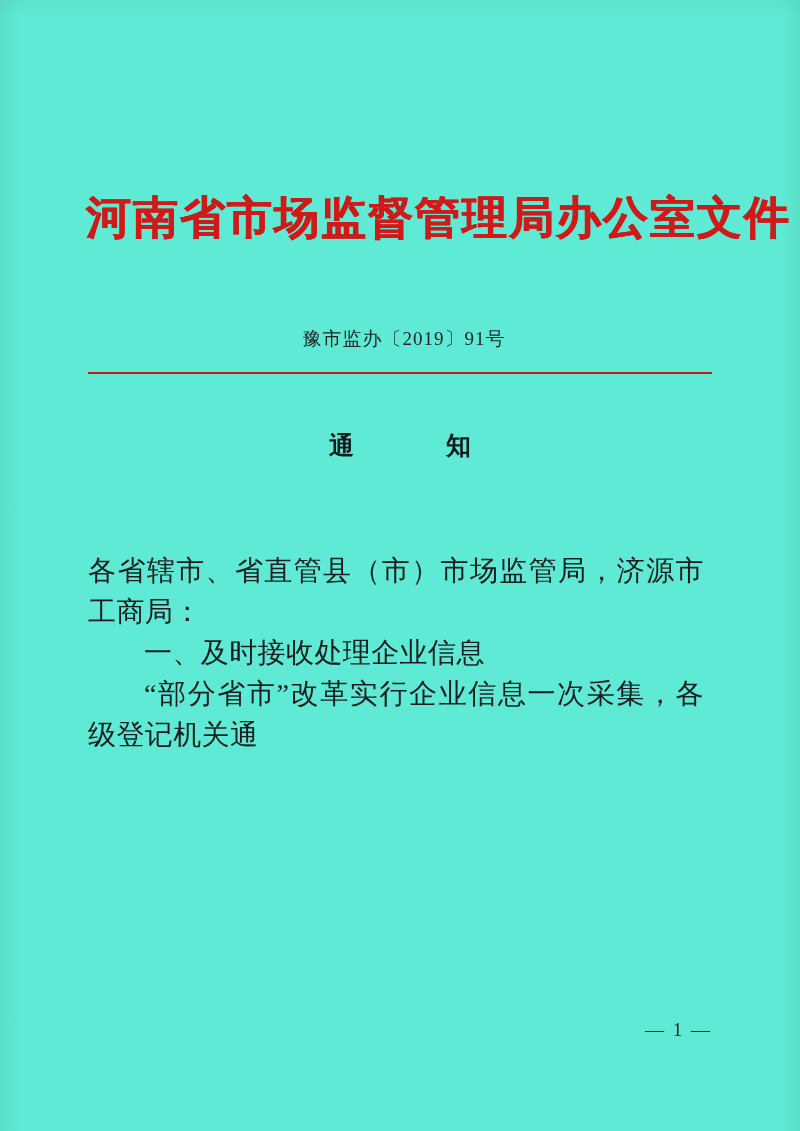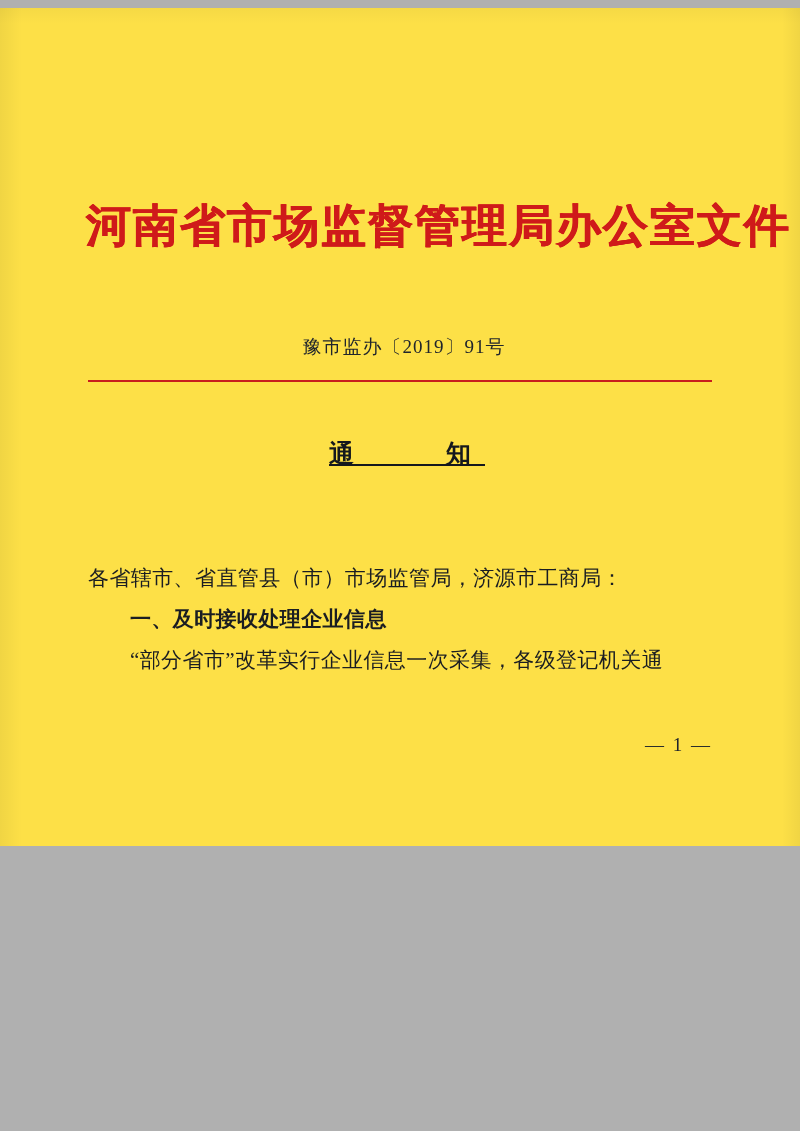--- a/index.html
+++ b/index.html
@@ -6,23 +6,23 @@
     margin: 0;
     padding: 0;
     background: #b0b0b0;
   }
   body {
     font-family: "Liberation Serif", "DejaVu Serif", serif;
   }
   .page {
     position: relative;
     width: 800px;
-    height: 838px;
-    margin: 8px auto;
-    background: #fde047;
+    height: 1131px;
+    margin: 0 auto;
+    background: #5eead4;
     overflow: hidden;
     box-sizing: border-box;
   }
   
   .page::before {
     content: "";
     position: absolute;
     inset: 0;
     pointer-events: none;
     background:
@@ -79,42 +79,41 @@
     font-size: 25px;
     font-weight: bold;
     color: #15181d;
     line-height: 1.75;
     letter-spacing: 1px;
   }
   .title .line2 {
     display: block;
     letter-spacing: 14px;
     text-indent: 14px;
-    text-decoration: underline;
   }
   .body-text {
     position: absolute;
     top: 550px;
     left: 0;
     right: 8px;
-    font-size: 21px;
+    font-size: 28px;
     line-height: 41px;
     color: #1a1d22;
     letter-spacing: 0.4px;
     text-align: justify;
   }
   .body-text p {
     margin: 0;
   }
   .body-text p.indent {
     text-indent: 2em;
   }
   .body-text p.heading {
     text-indent: 2em;
-    font-weight: bold;
+    font-weight: normal;
   }
   .page-number {
     position: absolute;
     bottom: 90px;
     left: 0;
     right: 0;
     text-align: right;
     font-size: 19px;
     color: #20252c;
     letter-spacing: 2px;

